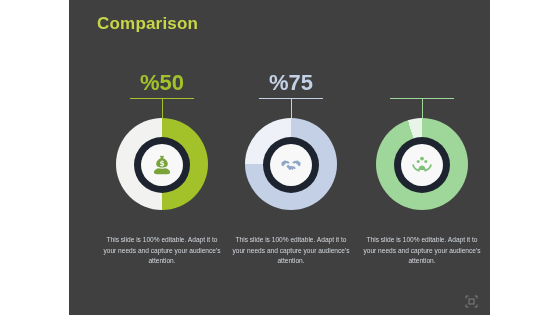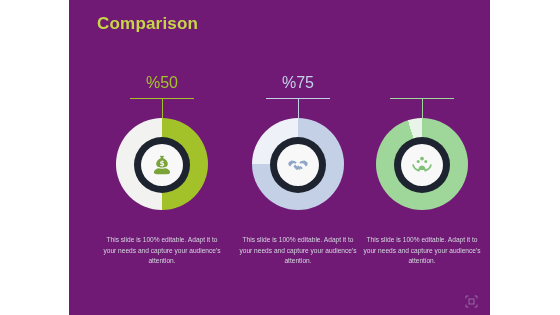--- a/index.html
+++ b/index.html
@@ -37,34 +37,34 @@
   }
 
   
   .col {
     position: absolute;
     top: 70px;
     width: 136px;
     height: 230px;
   }
   #col-0 { left: 25px; }
-  #col-1 { left: 161px; }
+  #col-1 { left: 154px; }
   #col-2 { left: 285px; }
 
   
   .pct-wrap {
     position: relative;
     width: 136px;
     height: 46px;
     text-align: center;
   }
   .pct {
     display: inline-block;
-    font-size: 16px;
-    font-weight: normal;
+    font-size: 22px;
+    font-weight: bold;
     line-height: 26px;
     padding: 0 3px 2px 3px;
     white-space: nowrap;
   }
   .pct-rule {
     position: absolute;
     left: 36px;
     right: 36px;
     top: 28px;
     height: 1px;
@@ -140,21 +140,21 @@
     bottom: 7px;
     width: 13px;
     height: 13px;
     opacity: 0.42;
   }
   #corner-mark svg { display: block; }
 </style>
 </head>
 <body style="background: rgb(255, 255, 255);">
 
-<div id="slide" style="background: #701a75;">
+<div id="slide" style="background: #404040;">
 
   <div id="title" style="color: rgb(200, 214, 70);">Comparison</div>
 
   <div class="col" id="col-0">
     <div class="pct-wrap">
       <span class="pct" style="color: rgb(163, 194, 42);">%50</span>
       <div class="pct-rule" style="background: rgb(163, 194, 42);"></div>
       <div class="pct-stem" style="background: rgb(163, 194, 42);"></div>
     </div>
 

